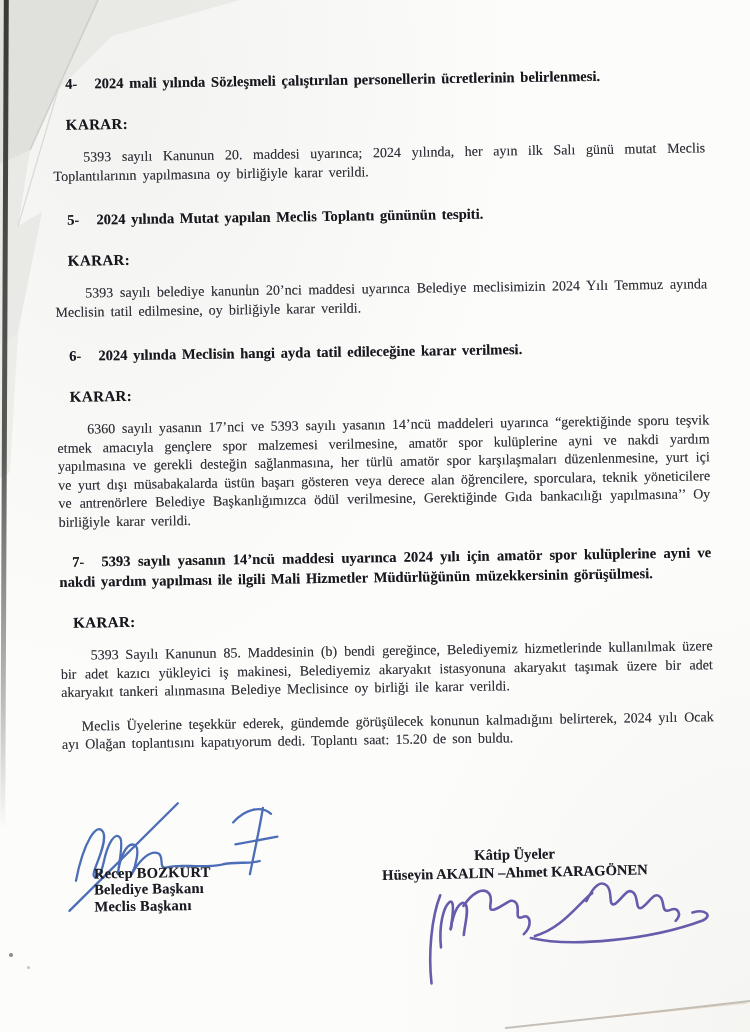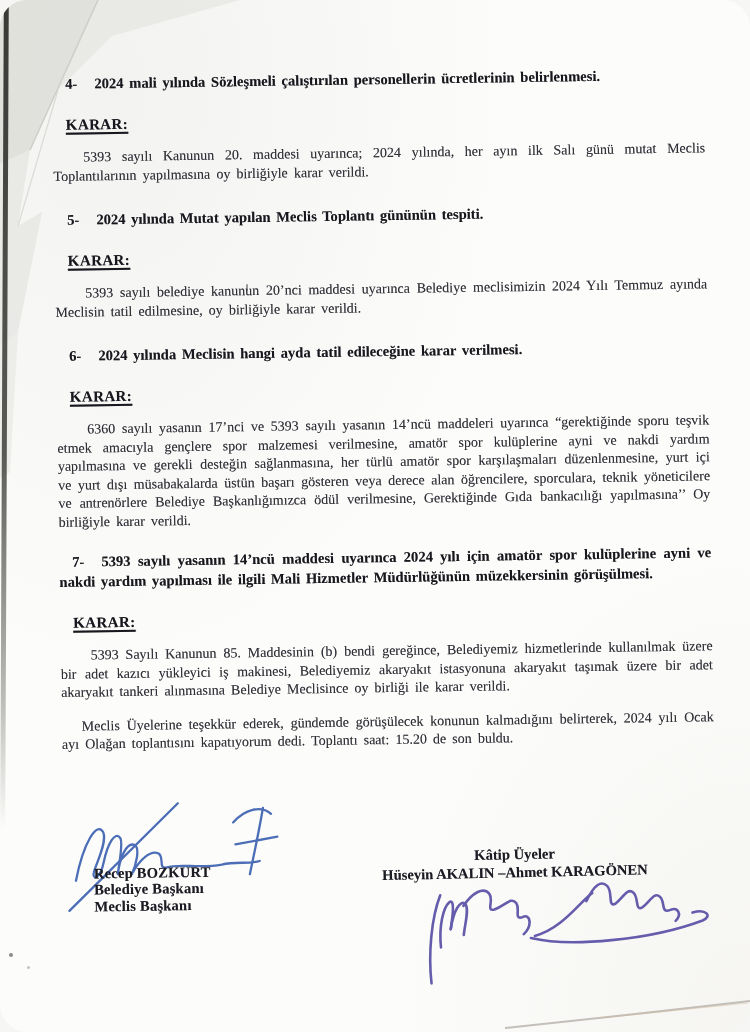--- a/index.html
+++ b/index.html
@@ -7,21 +7,20 @@
     width:750px;height:1032px;overflow:hidden;
     background:#f6f6f4;
     font-family:"Liberation Serif","DejaVu Serif",serif;
   }
   .page{
     position:relative;width:750px;height:1032px;overflow:hidden;
     background:
       radial-gradient(ellipse at 15% 8%, rgba(60,60,58,0.05), transparent 45%),
       radial-gradient(ellipse at 100% 100%, rgba(120,110,95,0.05), transparent 35%),
       #fcfcfa;
-    border-radius: 27px;
   }
   .artifact{position:absolute;pointer-events:none;}
   .scan-strip{
     left:2px;top:-6px;width:5px;height:835px;
     background:linear-gradient(to bottom,
       rgba(38,38,36,0.9) 0%, rgba(52,52,48,0.8) 55%,
       rgba(95,95,88,0.4) 85%, rgba(120,120,110,0) 100%);
     transform:rotate(0.25deg);
     filter:blur(0.4px);
     border-radius:2px;
@@ -42,21 +41,20 @@
     text-align:justify;
   }
   .section:first-child .heading{margin-top:0;}
   .heading .num{margin-right:17px;}
   .karar{
     font-weight:bold;font-size:15px;line-height:20px;
     color:var(--heading-ink,#17171d);
     text-indent:13px;margin-top:21px;letter-spacing:0.4px;
   }
   .karar .u{
-    text-decoration:underline;
     text-decoration-thickness:1.6px;
     text-underline-offset:3px;
   }
   .body-para{
     margin-top:14px;text-align:justify;text-indent:30px;
     word-spacing:2.6px;
   }
   .heading.two-line{margin-top:20px;}
   .closing{margin-top:15px;text-indent:20px;}
   .sig-area{position:relative;margin-top:26px;height:235px;}

